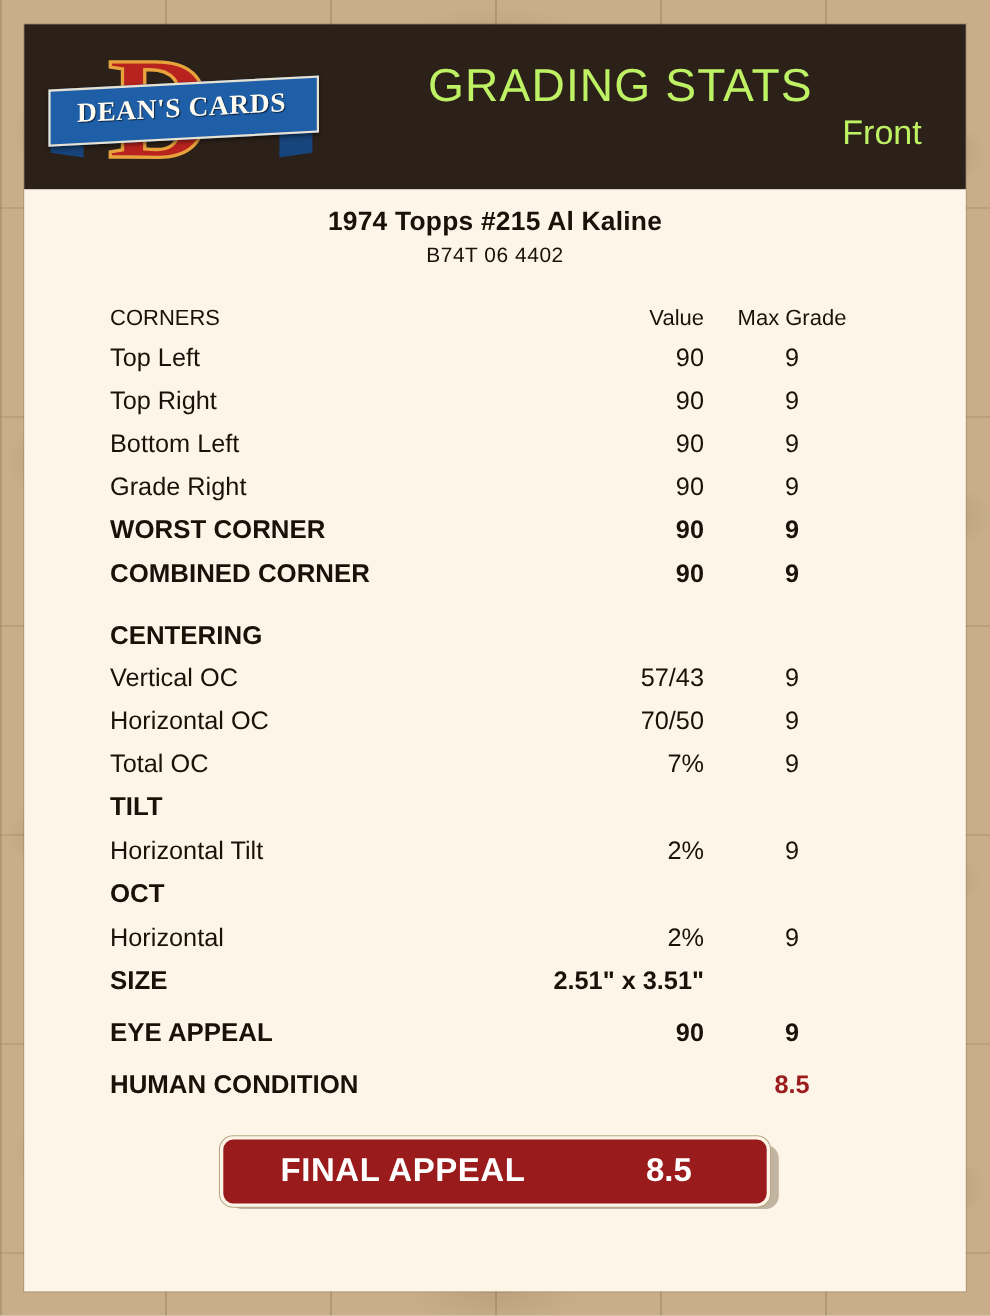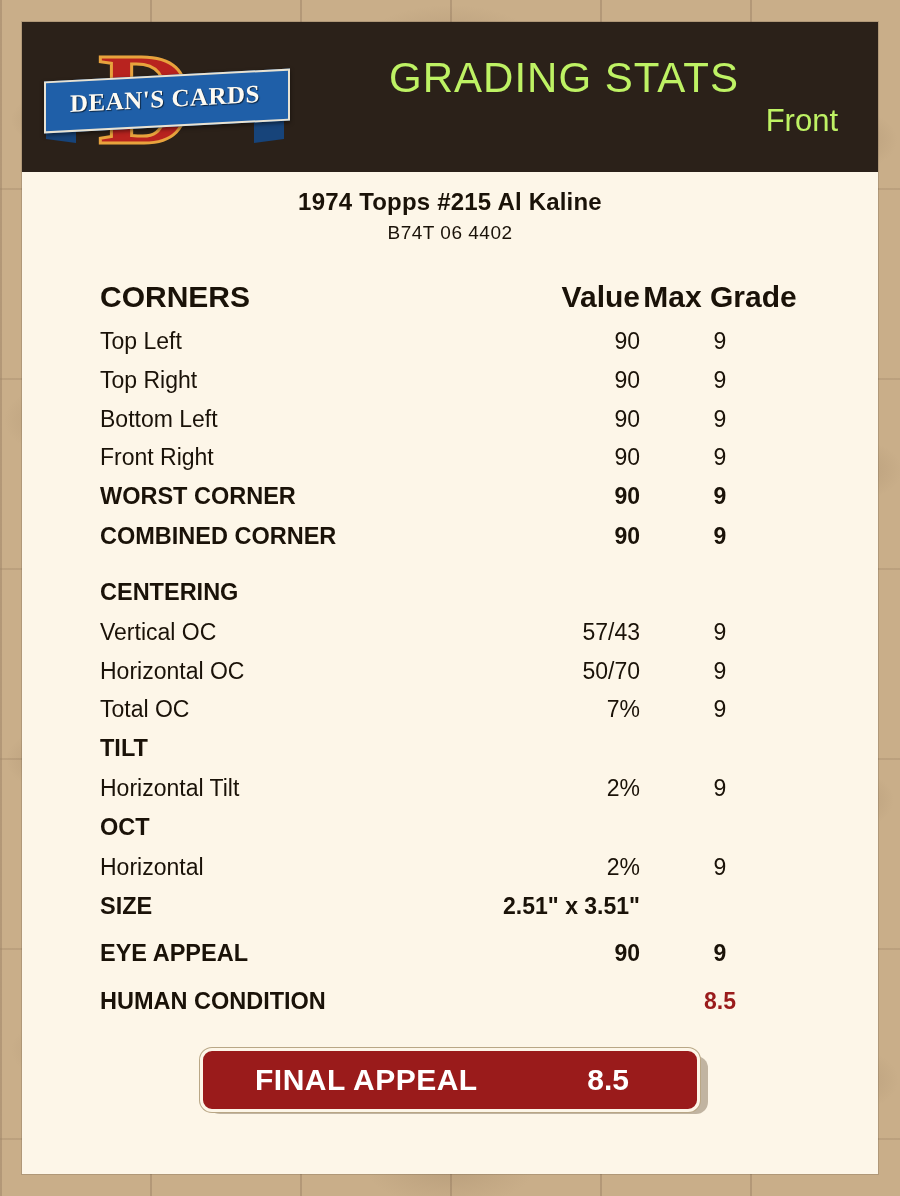--- a/index.html
+++ b/index.html
@@ -163,21 +163,21 @@
     padding: 2px 0;
     vertical-align: baseline;
     line-height: 1.52;
   }
   td.c-label { width: 360px; text-align: left; padding-left: 8px; }
   td.c-value { width: 180px; text-align: right; }
   td.c-max   { width: 160px; text-align: center; }
 
   tr.section td.c-label { font-weight: bold; font-size: 23.5px; }
   tr.section td.c-value, tr.section td.c-max { font-weight: bold; }
-  tr.header-row td { font-weight: bold; font-size: 30px; margin-left: 20px; }
+  tr.header-row td { font-weight: normal; font-size: 20px; margin-left: 20px; }
   td.indent { padding-left: 56px; }
   tr.spacer td { height: 16px; padding: 0; line-height: 0; }
   tr.spacer-sm td { height: 8px; padding: 0; line-height: 0; }
   .human-val { color: #9a1b1b; font-weight: bold; }
 
   
   .final-wrap {
     margin: 26px auto 0 auto;
     width: 500px;
     position: relative;
@@ -250,21 +250,21 @@
           <td class="c-label indent">Top Right</td>
           <td class="c-value">90</td>
           <td class="c-max">9</td>
         </tr>
         <tr>
           <td class="c-label indent">Bottom Left</td>
           <td class="c-value">90</td>
           <td class="c-max">9</td>
         </tr>
         <tr>
-          <td class="c-label indent">Front Right</td>
+          <td class="c-label indent">Grade Right</td>
           <td class="c-value">90</td>
           <td class="c-max">9</td>
         </tr>
         <tr class="section">
           <td class="c-label">WORST CORNER</td>
           <td class="c-value">90</td>
           <td class="c-max">9</td>
         </tr>
         <tr class="section">
           <td class="c-label">COMBINED CORNER</td>
@@ -281,21 +281,21 @@
           <td class="c-value"></td>
           <td class="c-max"></td>
         </tr>
         <tr>
           <td class="c-label indent">Vertical OC</td>
           <td class="c-value">57/43</td>
           <td class="c-max">9</td>
         </tr>
         <tr>
           <td class="c-label indent">Horizontal OC</td>
-          <td class="c-value">50/70</td>
+          <td class="c-value">70/50</td>
           <td class="c-max">9</td>
         </tr>
         <tr>
           <td class="c-label indent">Total OC</td>
           <td class="c-value">7%</td>
           <td class="c-max">9</td>
         </tr>
         <tr class="section">
           <td class="c-label">TILT</td>
           <td class="c-value"></td>

